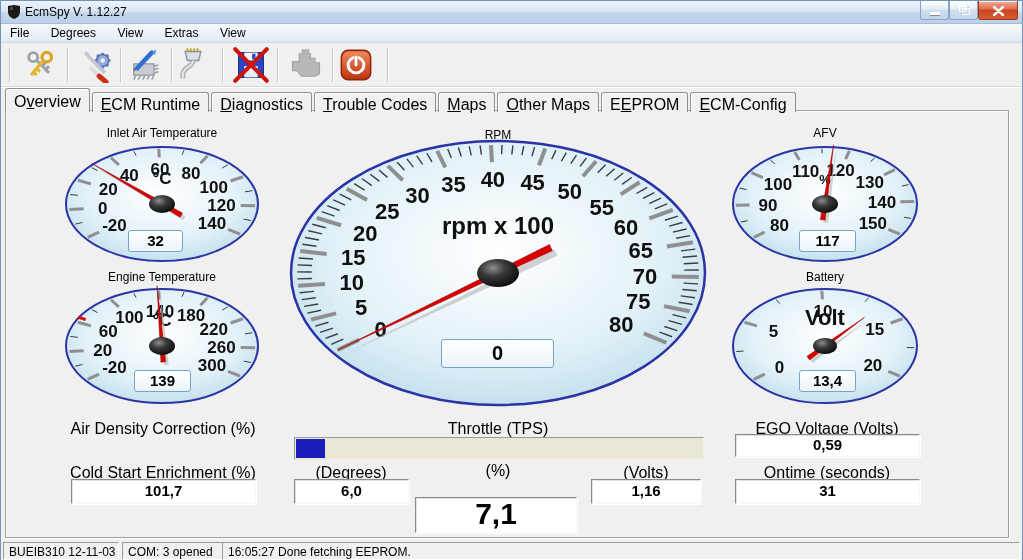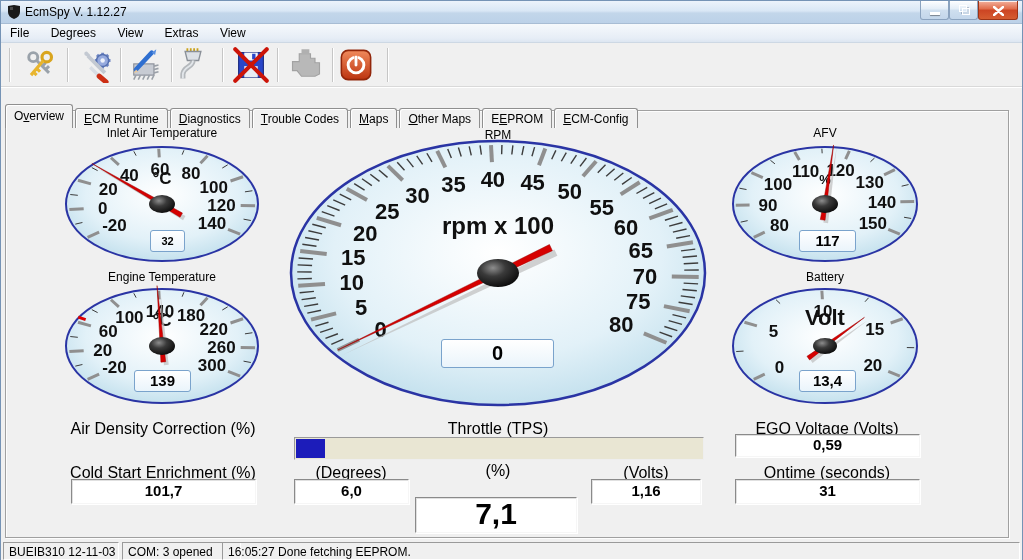--- a/index.html
+++ b/index.html
@@ -31,21 +31,21 @@
     border-bottom:1px solid #cdd8e4; font-size:12px; }
   .menu-item { display:inline-block; padding:2px 9px 0 9px; height:19px; color:#000; cursor:default; }
 
   
   #toolbar { position:absolute; left:0; top:42px; width:100%; height:44px; background:#f0f0f0;
     border-bottom:1px solid #d9d9d9; box-shadow:0 1px 0 #ffffff; }
   .tb-btn { position:absolute; top:4px; width:36px; height:36px; }
   .tb-sep { position:absolute; top:5px; width:1px; height:34px; background:#c6c6c6; box-shadow:1px 0 0 #ffffff; }
 
   
-  #tabstrip { position:absolute; left:4px; top:103px; height:23px; z-index:3; font-size:12px; white-space:nowrap; }
+  #tabstrip { position:absolute; left:4px; top:87px; height:23px; z-index:3; font-size:16px; white-space:nowrap; }
   .tab { display:inline-block; vertical-align:bottom; height:20px; padding:3px 8px 0 8px; margin-right:2px;
     background:#f0f0f0; border:1px solid #8f8f8f; border-bottom:none; border-radius:3px 3px 0 0;
     box-shadow:inset 1px 1px 0 #ffffff; color:#000; cursor:default; }
   .tab.selected { height:24px; padding-top:4px; position:relative; z-index:4; }
 
   
   #page-frame { position:absolute; left:4px; top:109px; width:1004px; height:428px; z-index:1;
     border:1px solid #a0a0a0; box-shadow:inset 1px 1px 0 #fdfdfd, 1px 1px 0 #fdfdfd; background:#f0f0f0; }
 
   #gauge-canvas { position:absolute; left:0; top:0; width:1023px; height:560px; z-index:2; pointer-events:none; }
@@ -468,21 +468,21 @@
         <ellipse cx="824" cy="345" rx="12" ry="8" fill="url(#hub-battery)"></ellipse>
       </g>
     </svg>
 
   <div class="gauge-title" style="left:61px;top:125px;width:200px">Inlet Air Temperature</div>
   <div class="gauge-title" style="left:61px;top:269px;width:200px">Engine Temperature</div>
   <div class="gauge-title" style="left:397px;top:127px;width:200px">RPM</div>
   <div class="gauge-title" style="left:724px;top:125px;width:200px">AFV</div>
   <div class="gauge-title" style="left:724px;top:269px;width:200px">Battery</div>
 
-  <div class="gauge-value" style="left:149px;top:229px;width:35px;height:22px;font-size:11px;line-height:20px">32</div>
+  <div class="gauge-value" style="left:127px;top:229px;width:55px;height:22px;font-size:15px;line-height:20px">32</div>
   <div class="gauge-value" style="left:133px;top:369px;width:57px;height:22px;font-size:15px;line-height:20px">139</div>
   <div class="gauge-value" style="left:440px;top:338px;width:113px;height:29px;font-size:20px;line-height:27px">0</div>
   <div class="gauge-value" style="left:798px;top:229px;width:57px;height:22px;font-size:15px;line-height:20px">117</div>
   <div class="gauge-value" style="left:798px;top:369px;width:57px;height:22px;font-size:15px;line-height:20px">13,4</div>
 
   <div class="field-label" style="left:62px;top:419px;width:200px">Air Density Correction (%)</div>
 
   <div class="field-label" style="left:62px;top:463px;width:200px">Cold Start Enrichment (%)</div>
   <div class="readout" style="left:70px;top:478px;width:185px;height:25px;font-size:15px;line-height:22px">101,7</div>
 

